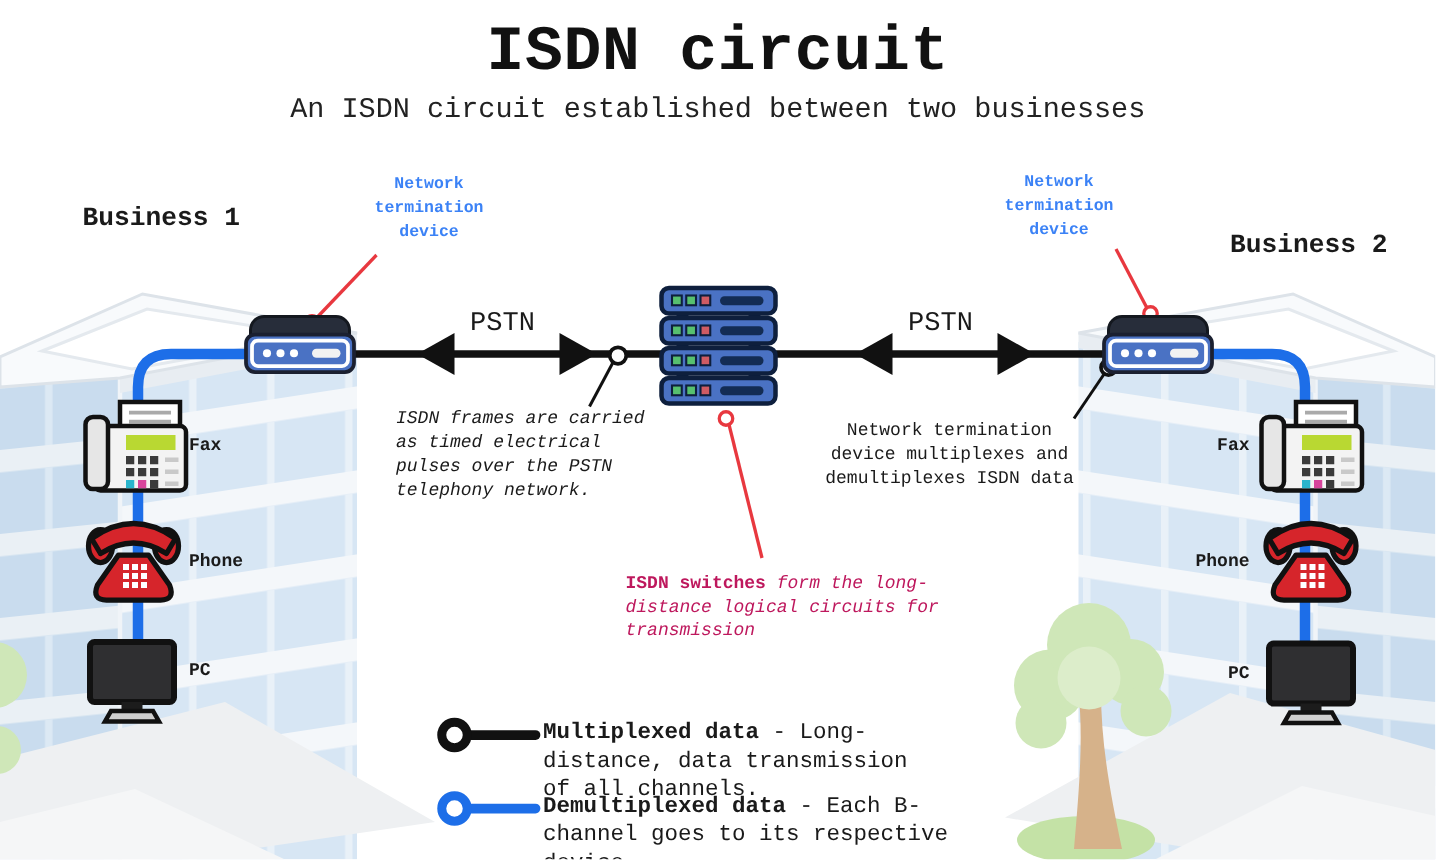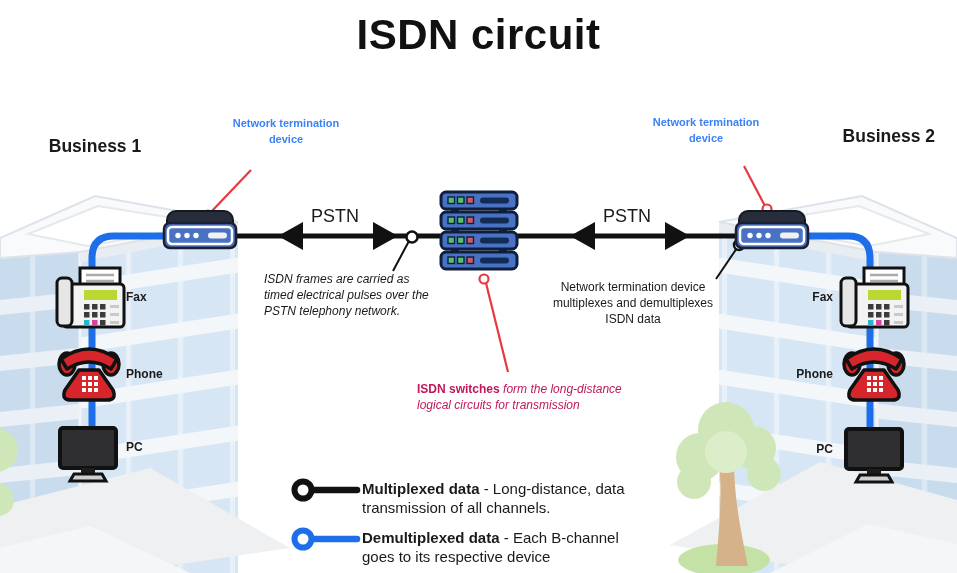--- a/index.html
+++ b/index.html
@@ -1,18 +1,18 @@
 <!DOCTYPE html>
 <html><head>
 <meta charset="utf-8">
 <style>
   html,body{margin:0;padding:0;background:#ffffff;}
   .stage{
     position:relative;width:957px;height:573px;overflow:hidden;background:#fff;
-    font-family:Liberation Sans, sans-serif;color:#1a1a1a;
+    font-family:Liberation Mono, monospace;color:#1a1a1a;
   }
   .stage svg{position:absolute;left:0;top:0;}
   .txt{position:absolute;line-height:1.3;}
   .center{text-align:center;}
   .right{text-align:right;}
   .b{font-weight:bold;}
   .i{font-style:italic;}
   .red{color:#be185d;}
   .title{left:0;right:0;top:8px;text-align:center;font-size:42px;font-weight:800;letter-spacing:.5px;color:#111;}
   .subtitle{left:0;right:0;top:61px;text-align:center;font-size:19px;color:#222;}
@@ -269,23 +269,24 @@
     <line x1="313" y1="490" x2="357" y2="490" stroke="#111" stroke-width="6.5" stroke-linecap="round"></line>
     <circle cx="303" cy="490" r="8.5" fill="#fff" stroke="#111" stroke-width="6"></circle>
   </g>
   <g>
     <line x1="313" y1="539" x2="357" y2="539" stroke="#1d6ee8" stroke-width="6.5" stroke-linecap="round"></line>
     <circle cx="303" cy="539" r="8.5" fill="#fff" stroke="#1d6ee8" stroke-width="6"></circle>
   </g>
 </svg>
 
 <div class="txt title">ISDN circuit</div>
-
-<div class="txt biz" style="left:30px;top:135px;width:130px;text-align:center;">Business 1</div>
-<div class="txt biz" style="left:810px;top:125px;width:125px;text-align:right;">Business 2</div>
+<div class="txt subtitle">An ISDN circuit established between two businesses</div>
+
+<div class="txt biz" style="left:30px;top:135px;width:130px;text-align:right;">Business 1</div>
+<div class="txt biz" style="left:810px;top:153px;width:125px;text-align:center;">Business 2</div>
 
 <div class="txt ntlabel" style="left:231px;top:116px;">Network termination device</div>
 <div class="txt ntlabel" style="left:651px;top:115px;">Network termination device</div>
 
 
 <div class="txt pstn" style="left:305px;top:205px;">PSTN</div>
 <div class="txt pstn" style="left:597px;top:205px;">PSTN</div>
 
 <div class="txt devlbl" style="left:126px;top:290px;">Fax</div>
 <div class="txt devlbl" style="left:126px;top:367px;">Phone</div>

